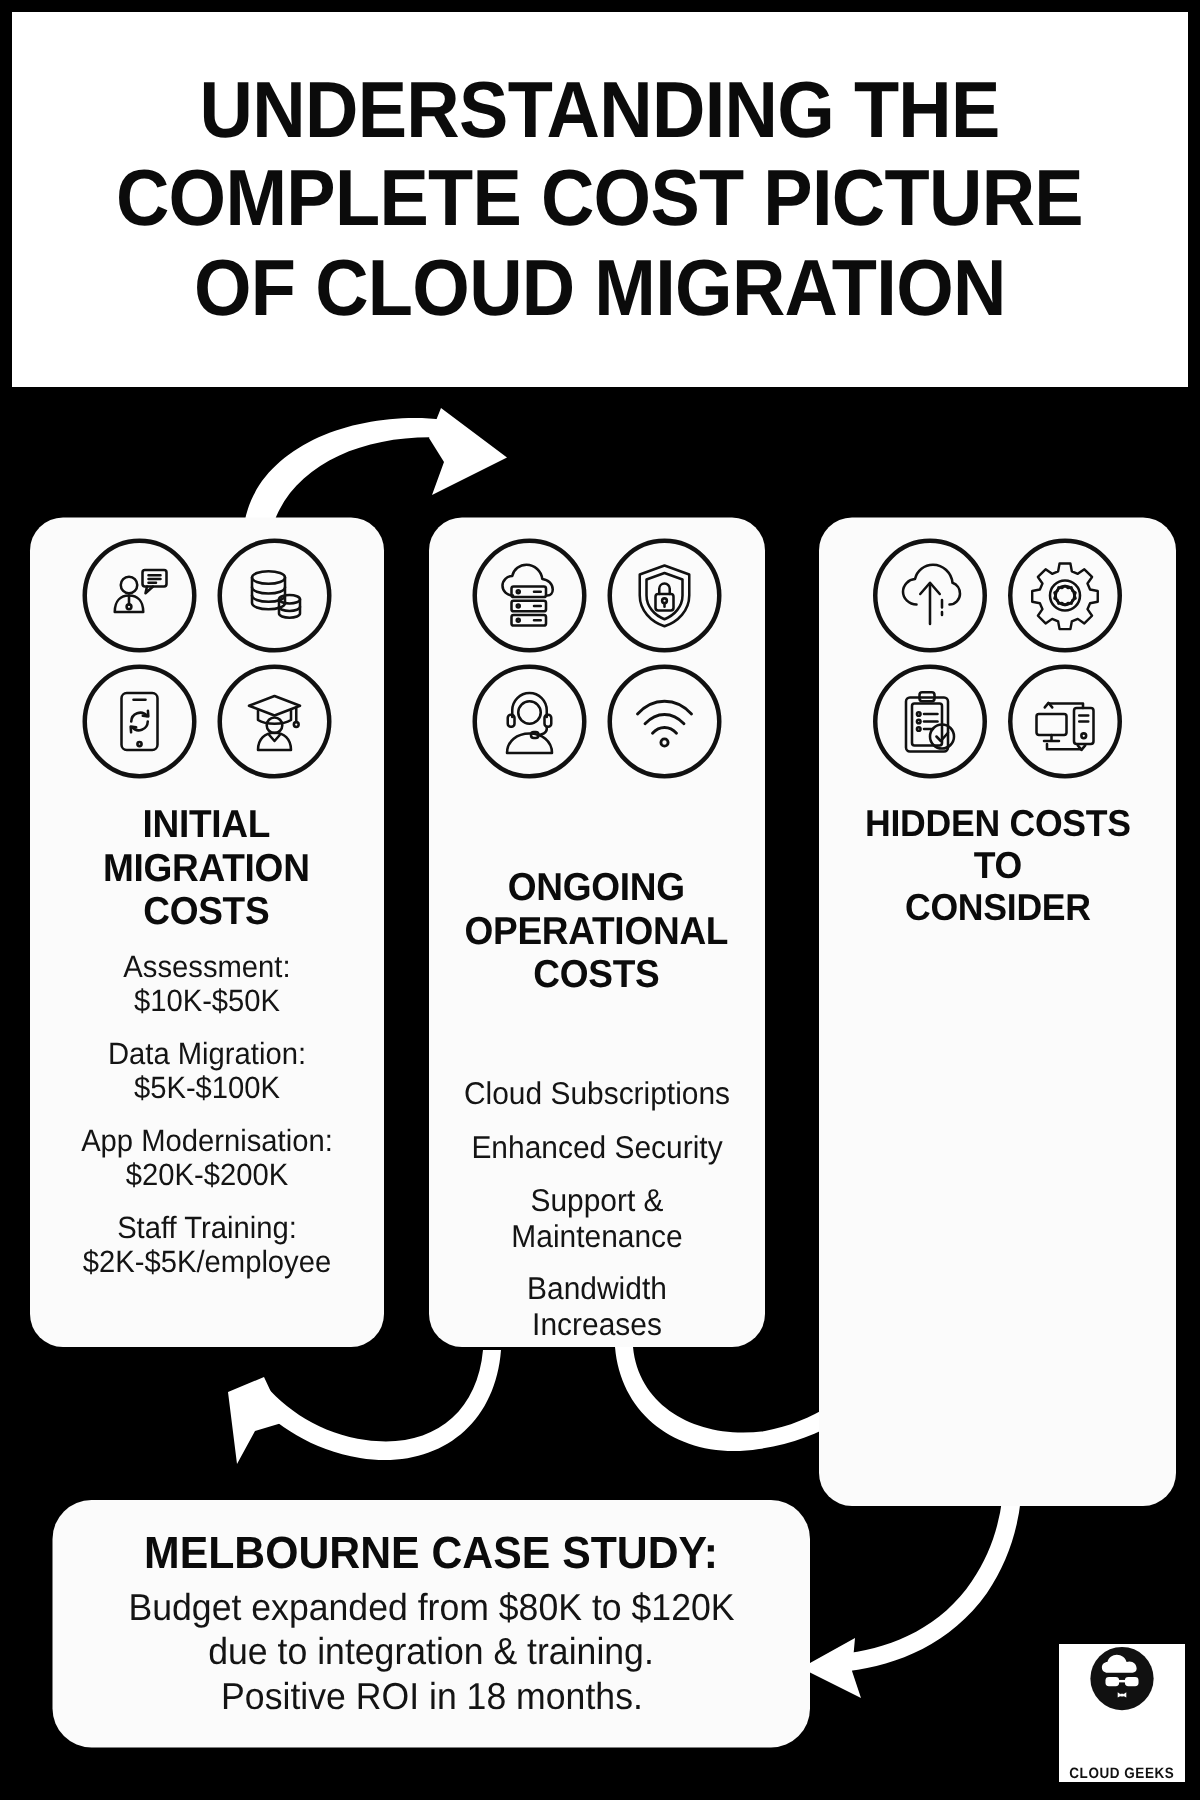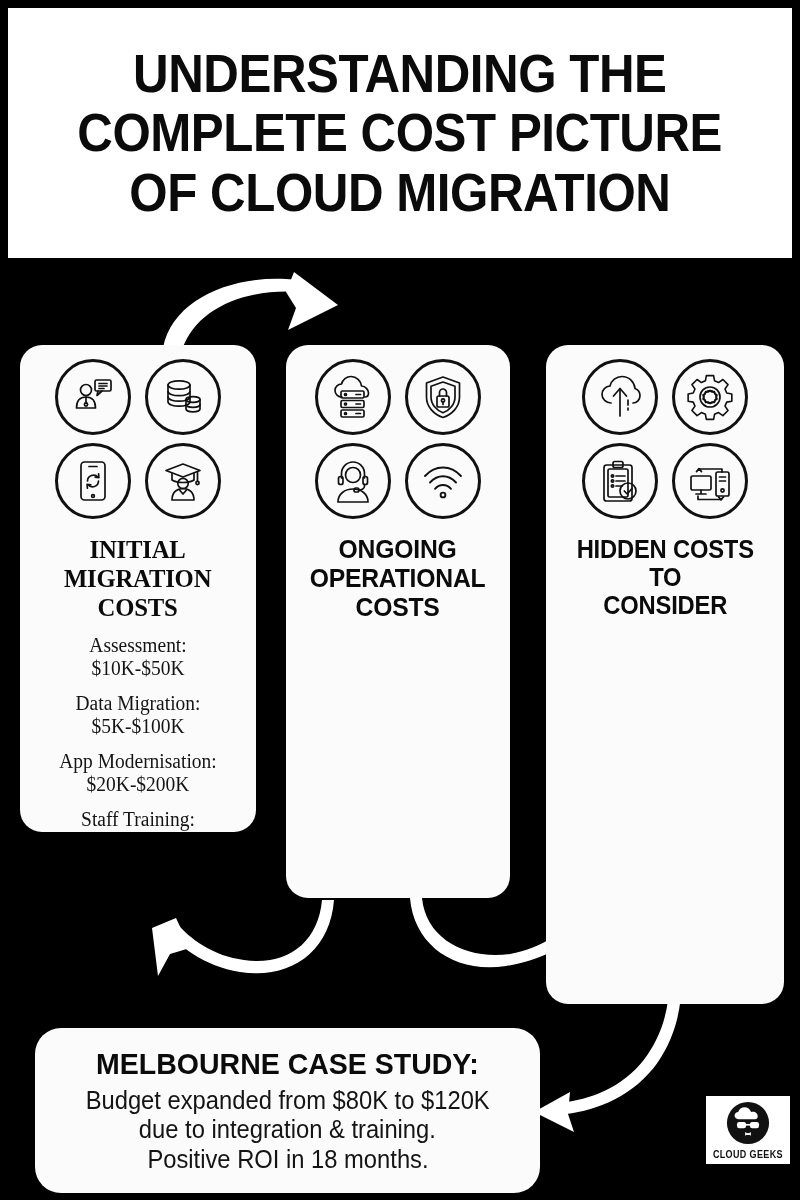--- a/index.html
+++ b/index.html
@@ -53,22 +53,22 @@
     position: absolute;
     background: #fbfbfb;
     border-radius: 22px;
     box-sizing: border-box;
     padding: 14px 8px 12px 8px;
     display: flex;
     flex-direction: column;
     align-items: center;
     overflow: hidden;
   }
-  #card-0 { left: 20px;  top: 345px; width: 236px; height: 487px; font-family: Liberation Serif, serif; }
-  #card-1 { left: 286px; top: 345px; width: 224px; height: 553px; }
+  #card-0 { left: 20px;  top: 345px; width: 236px; height: 553px; }
+  #card-1 { left: 286px; top: 345px; width: 224px; height: 553px; gap: 42px; }
   #card-2 { left: 546px; top: 345px; width: 238px; height: 659px; }
 
   .icon-grid {
     display: grid;
     grid-template-columns: repeat(2, 1fr);
     gap: 8px 14px;
     justify-items: center;
     margin-bottom: 14px;
   }
   .icon-ring {
@@ -125,21 +125,20 @@
     width: 505px;
     height: 165px;
     background: #fbfbfb;
     border-radius: 26px;
     box-sizing: border-box;
     display: flex;
     flex-direction: column;
     align-items: center;
     justify-content: center;
     padding: 10px 15px;
-    margin-top: 28px;
   }
   .case-title {
     color: #0b0b0b;
     font-weight: bold;
     font-size: 30px;
     line-height: 1.15;
     text-align: center;
     margin-bottom: 4px;
     transform: scaleX(0.95);
   }
@@ -150,26 +149,26 @@
     text-align: center;
     transform: scaleX(0.95);
   }
 
   
   .logo-box {
     position: absolute;
     left: 706px;
     top: 1096px;
     width: 84px;
-    height: 68px;
+    height: 92px;
     background: #ffffff;
     display: flex;
     flex-direction: column;
     align-items: center;
-    justify-content: center;
+    justify-content: space-between;
     gap: 3px;
   }
   .logo-mark { width: 46px; height: 46px; display: block; }
   .logo-text {
     color: #111111;
     font-size: 10px;
     font-weight: bold;
     letter-spacing: 0.4px;
     transform: scaleX(0.9);
     white-space: nowrap;
@@ -326,20 +325,36 @@
           <path d="M12 26.5 C15.8 22.5 20.2 20.3 25 20.3 C29.8 20.3 34.2 22.5 38 26.5"></path>
           <path d="M17 32.8 C19.3 30.3 22 29 25 29 C28 29 30.7 30.3 33 32.8"></path>
           <circle cx="25" cy="39" r="2.4"></circle>
         </svg>
       </div>
     </div>
     <div class="card-title">
       <div>ONGOING</div>
       <div>OPERATIONAL</div>
       <div>COSTS</div>
+    </div>
+    <div class="items">
+      <div class="item">
+        <div>Cloud Subscriptions</div>
+      </div>
+      <div class="item">
+        <div>Enhanced Security</div>
+      </div>
+      <div class="item">
+        <div>Support &amp;</div>
+        <div>Maintenance</div>
+      </div>
+      <div class="item">
+        <div>Bandwidth</div>
+        <div>Increases</div>
+      </div>
     </div>
   </div>
 
   <div class="card" id="card-2">
     <div class="icon-grid">
       <div class="icon-ring">
         <svg width="50" height="50" viewBox="0 0 50 50" fill="none" stroke="#111" stroke-width="1.7" stroke-linecap="round" stroke-linejoin="round">
           <path d="M16 31 C11 31 7 27 7 22.5 C7 18 10.6 14.3 15 14 C16.3 8.5 21.2 4.5 27 4.5 C33.8 4.5 39.3 9.8 40 16.5 C43 17.6 45 20.5 45 23.8 C45 27.7 41.8 31 38 31"></path>
           <path d="M25 44 V17"></path>
           <path d="M18.5 24 L25 16.5 L31.5 24"></path>

